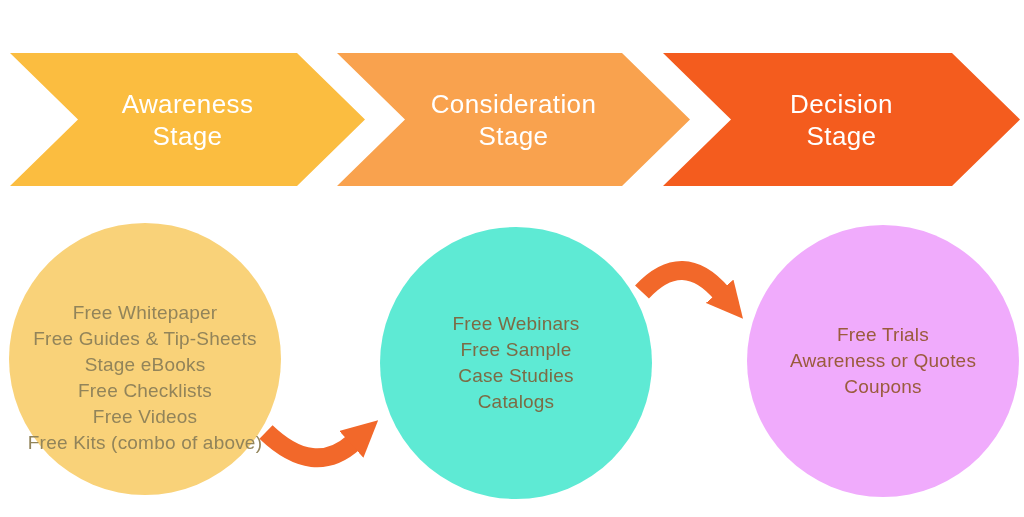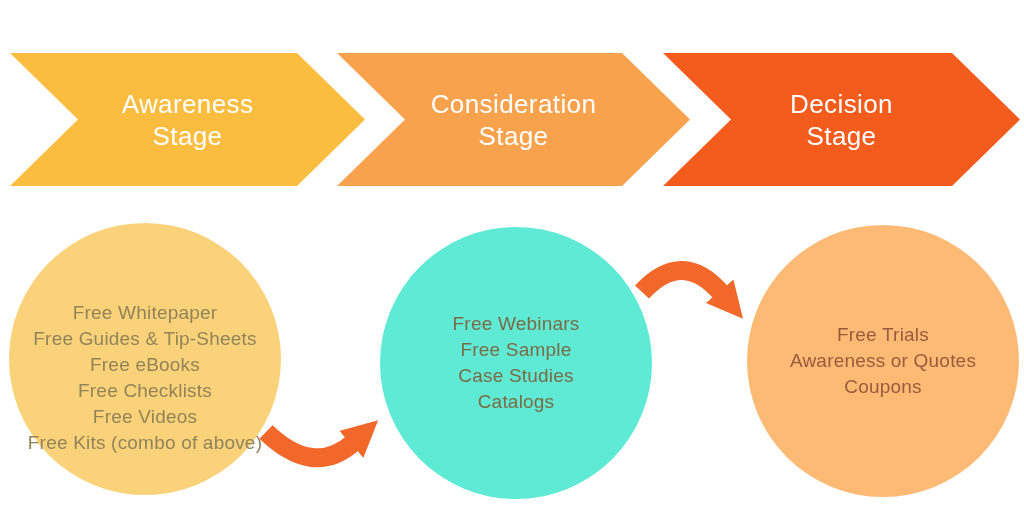--- a/index.html
+++ b/index.html
@@ -62,37 +62,37 @@
     <div class="banner-label" style="color: rgb(255, 255, 255);">
       <span>Decision</span>
       <span>Stage</span>
     </div>
   </div>
 
   <div class="circle circle-1" style="background-color: rgb(249, 210, 121); color: rgb(146, 132, 90);">
     <div class="items">
       <div class="item">Free Whitepaper</div>
       <div class="item">Free Guides &amp; Tip-Sheets</div>
-      <div class="item">Free eBooks</div>
+      <div class="item">Stage eBooks</div>
       <div class="item">Free Checklists</div>
       <div class="item">Free Videos</div>
       <div class="item">Free Kits (combo of above)</div>
     </div>
   </div>
 
   <div class="circle circle-2" style="background-color: #5eead4; color: rgb(124, 107, 69);">
     <div class="items">
       <div class="item">Free Webinars</div>
       <div class="item">Free Sample</div>
       <div class="item">Case Studies</div>
       <div class="item">Catalogs</div>
     </div>
   </div>
 
-  <div class="circle circle-3" style="background-color: #fdba74; color: rgb(154, 91, 60);">
+  <div class="circle circle-3" style="background-color: #f0abfc; color: rgb(154, 91, 60);">
     <div class="items">
       <div class="item">Free Trials</div>
       <div class="item">Awareness or Quotes</div>
       <div class="item">Coupons</div>
     </div>
   </div>
 
   <svg class="connector connector-1" width="140" height="95" viewBox="0 0 140 95" xmlns="http://www.w3.org/2000/svg">
     <defs>
       <marker id="ah1" viewBox="0 0 10 10" refX="1" refY="5" markerWidth="1.9" markerHeight="1.9" orient="auto">

